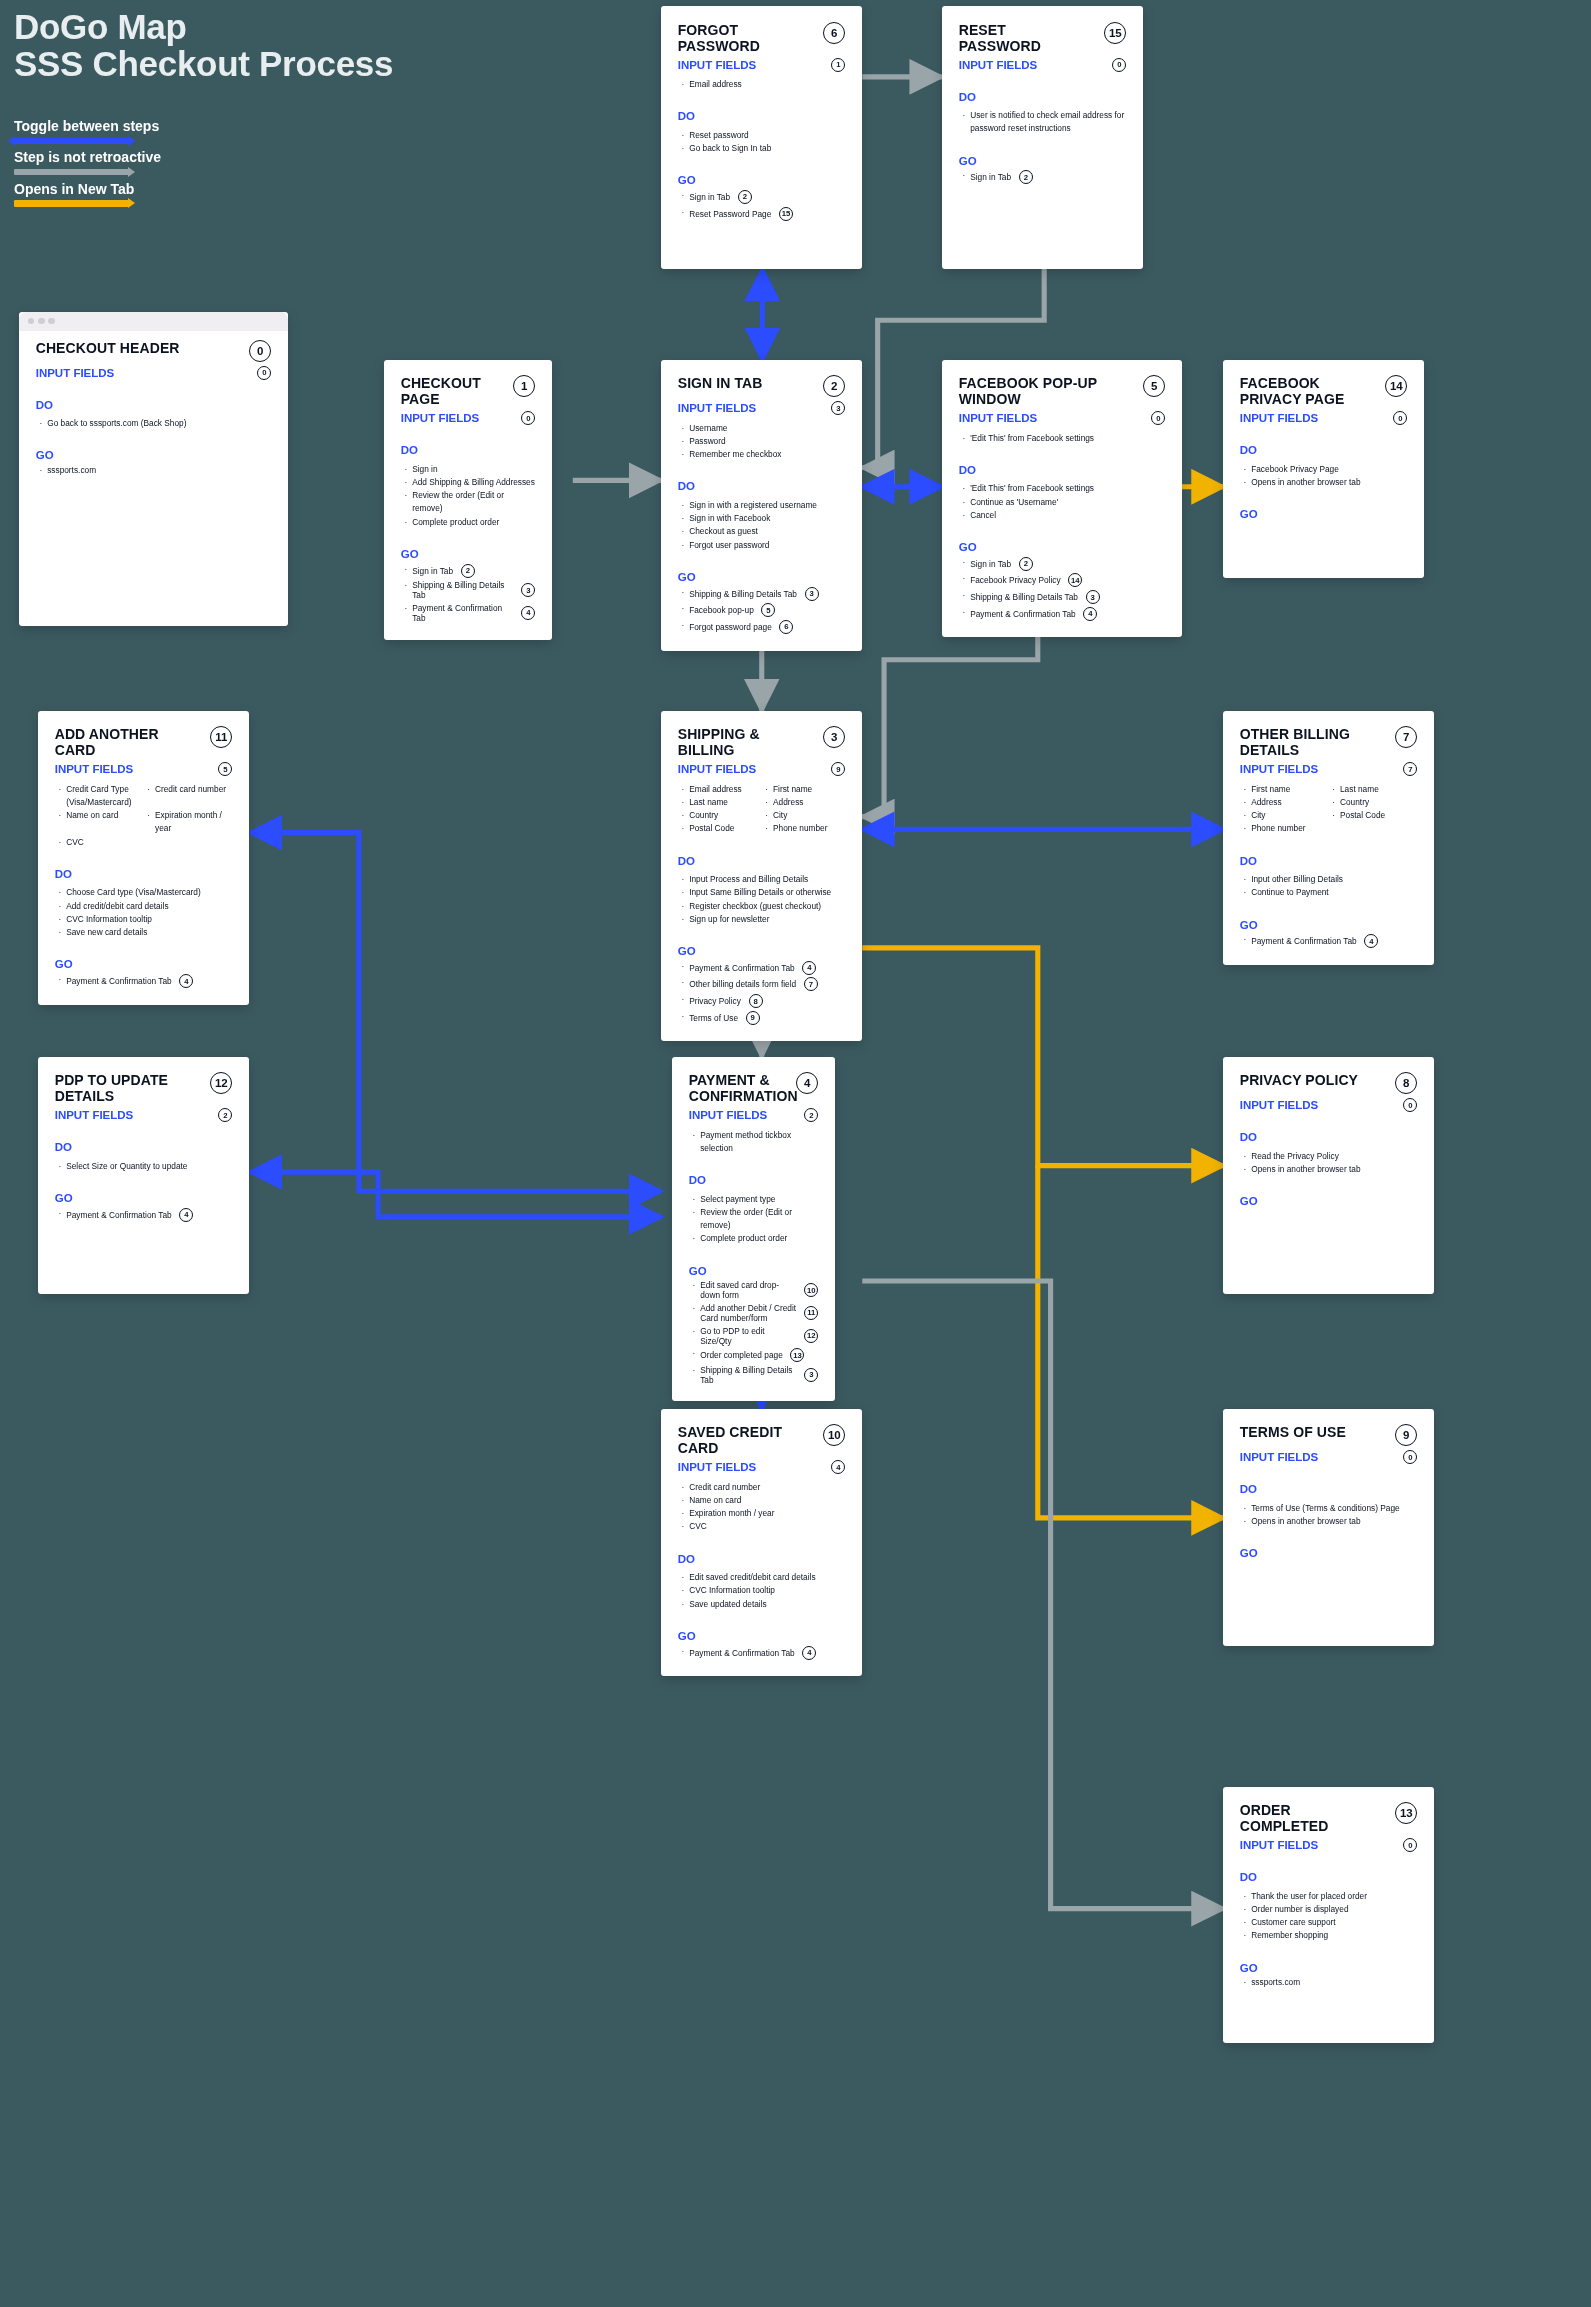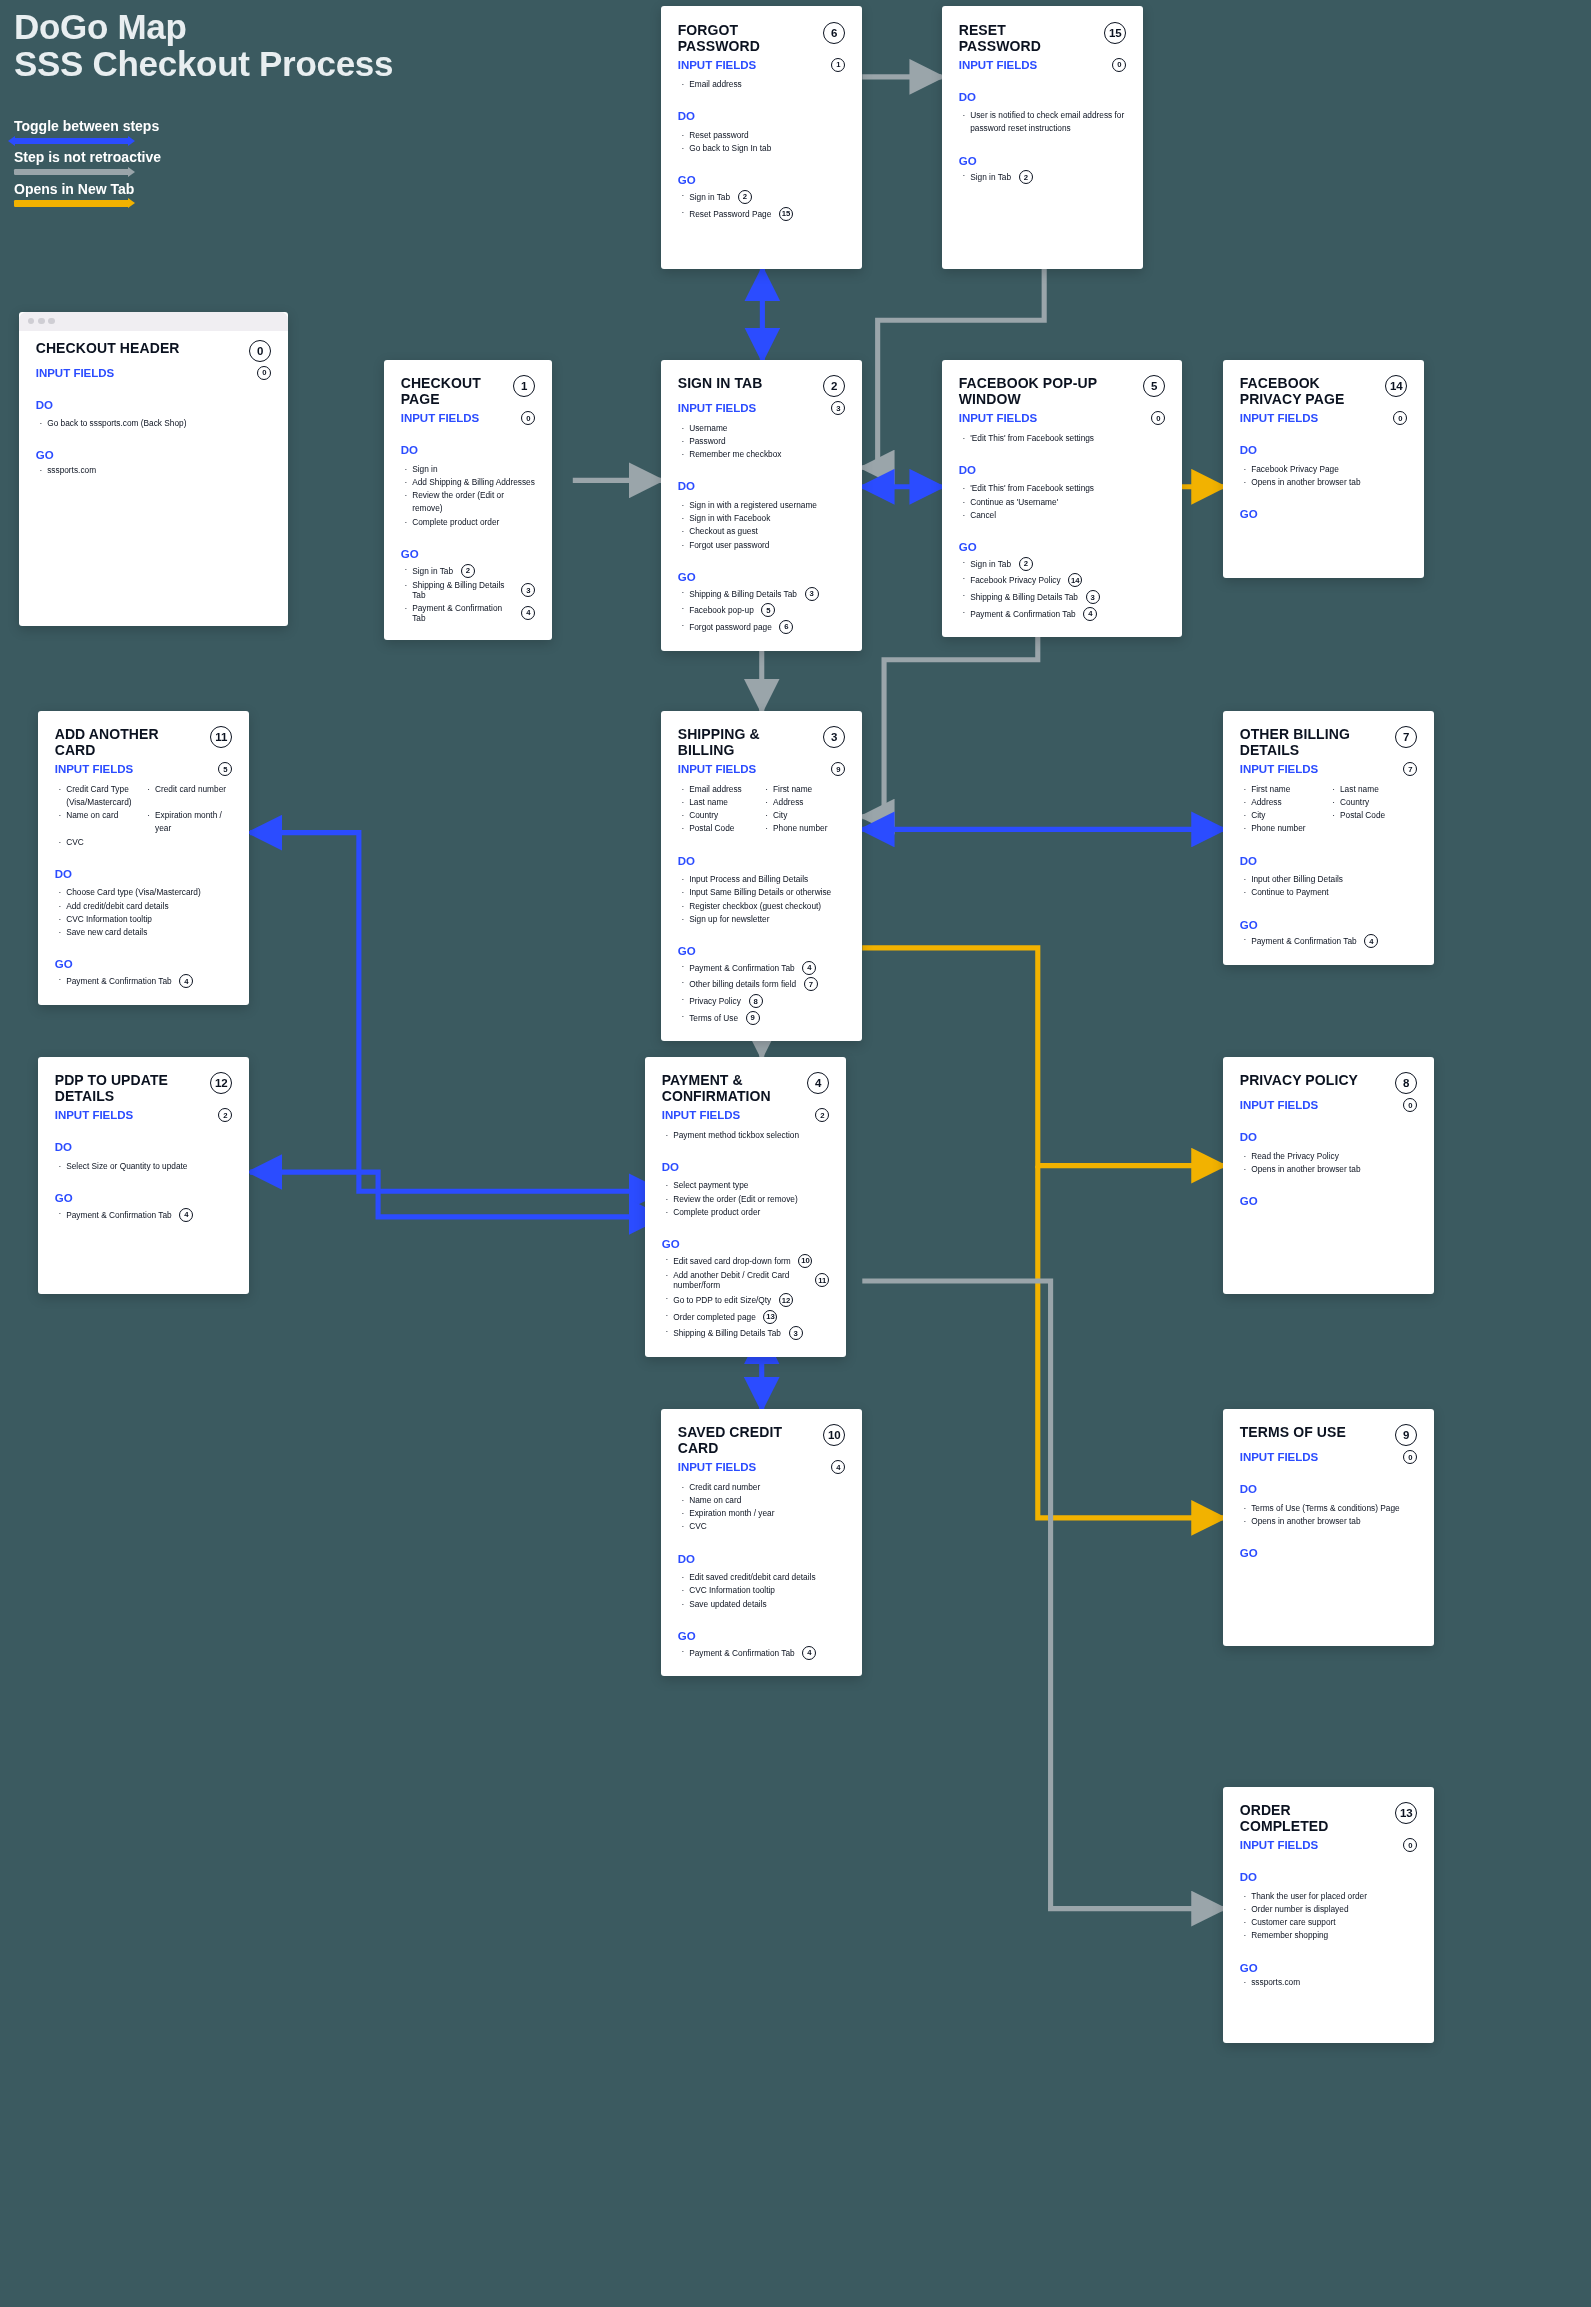--- a/index.html
+++ b/index.html
@@ -301,21 +301,21 @@
         <div class="go-item">
           <span>Privacy Policy</span>
           <span class="ref">8</span>
         </div>
         <div class="go-item">
           <span>Terms of Use</span>
           <span class="ref">9</span>
         </div>
       </div>
     </div>
-    <div class="card" style="left: 645px; top: 1057px; width: 201px; min-height: 275px;">
+    <div class="card" style="left: 672px; top: 1057px; width: 163px; min-height: 275px;">
       <div class="hd">
         <div class="title-row">
           <div class="ttl">PAYMENT &amp; CONFIRMATION</div>
           <div class="num">4</div>
         </div>
         <div class="sub">
           <div class="if">INPUT FIELDS</div>
           <div class="badge">2</div>
         </div>
       </div>

